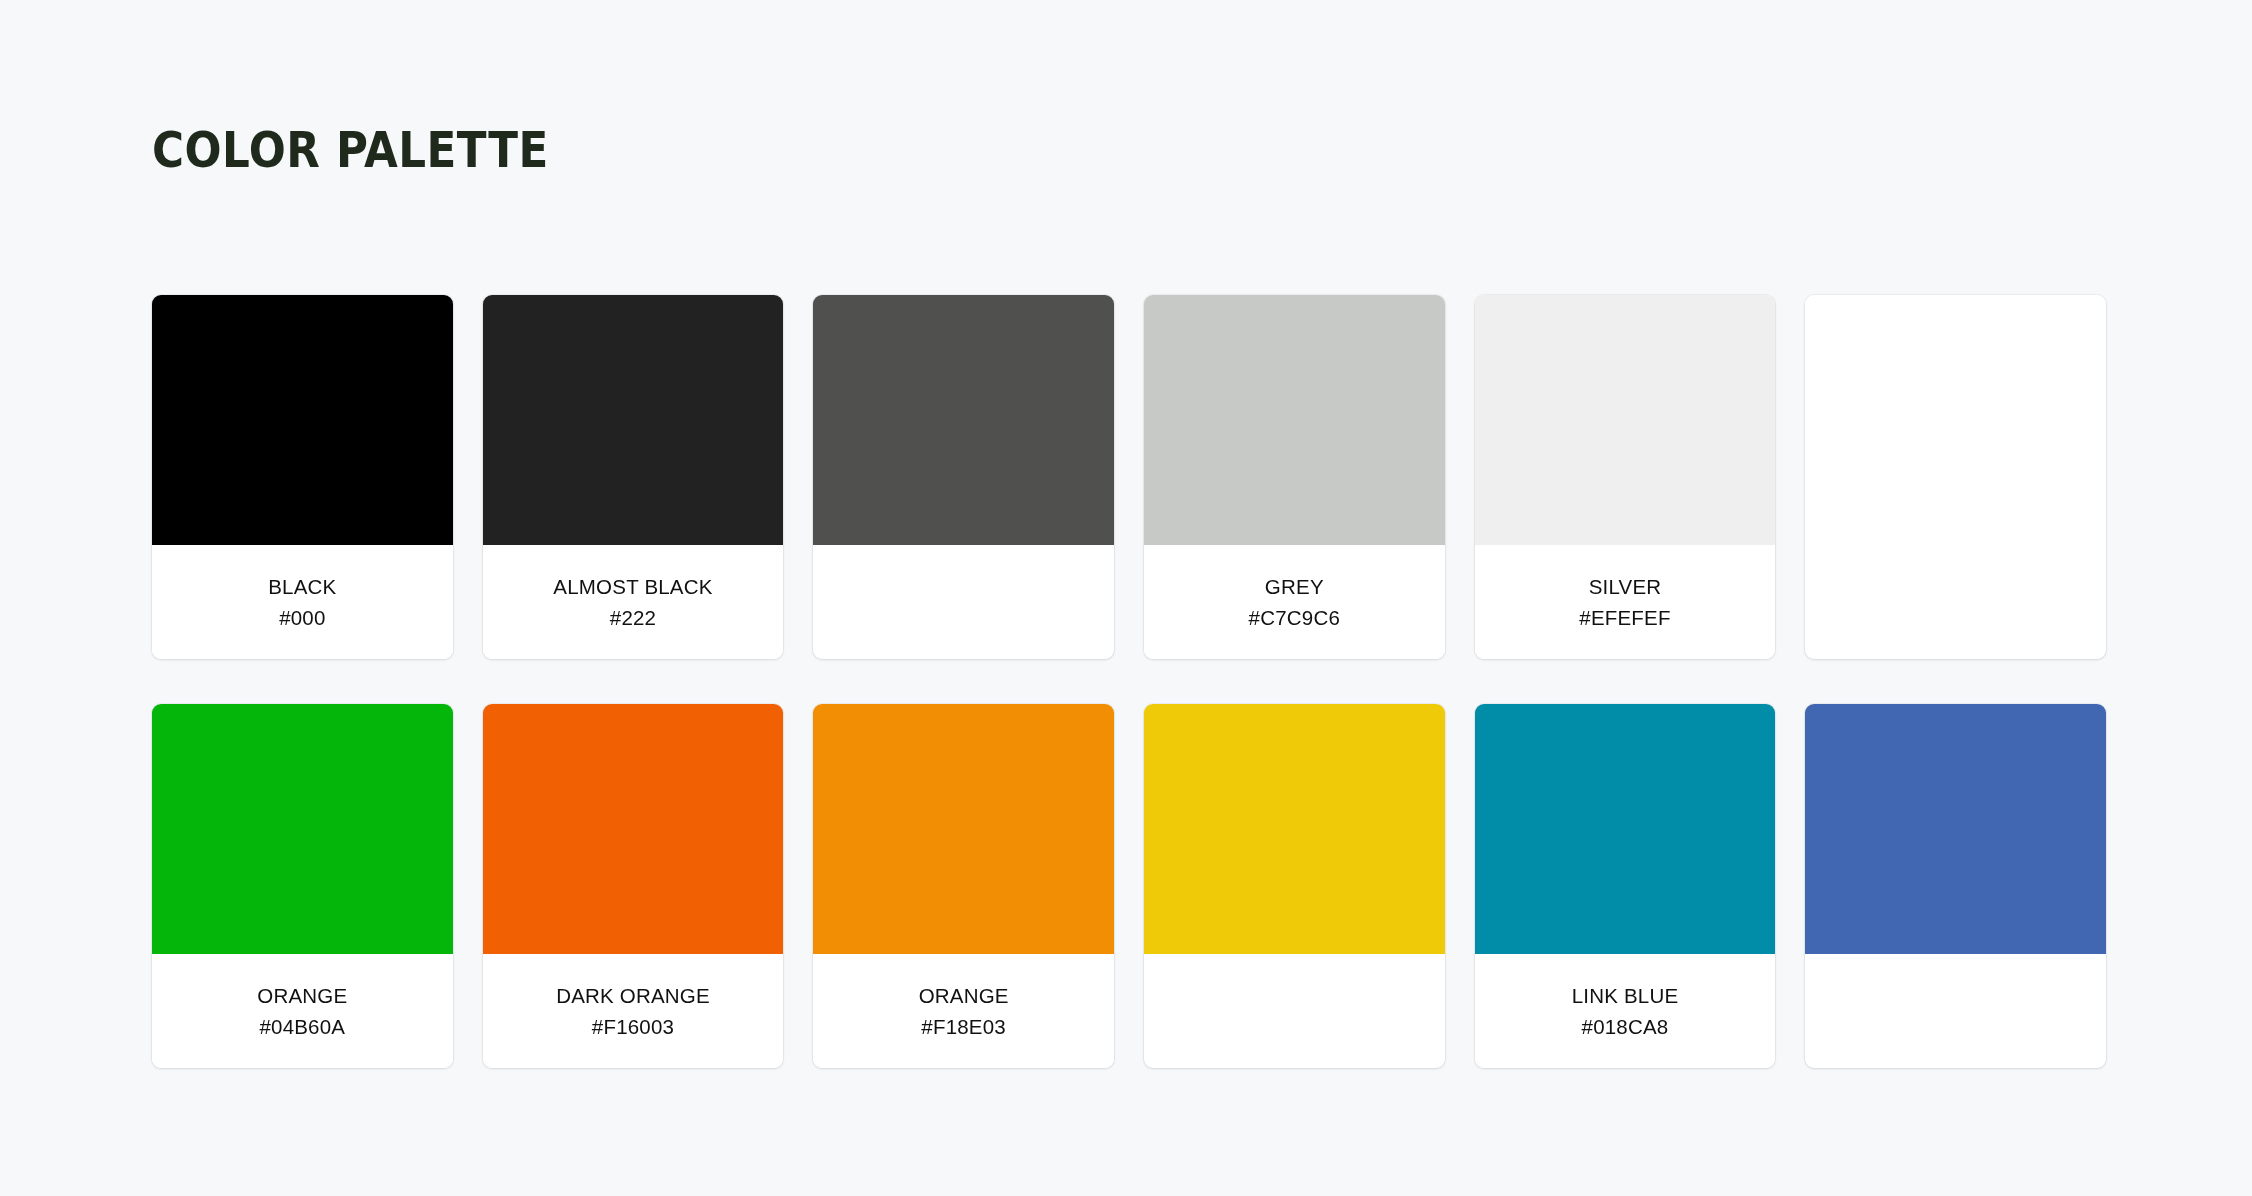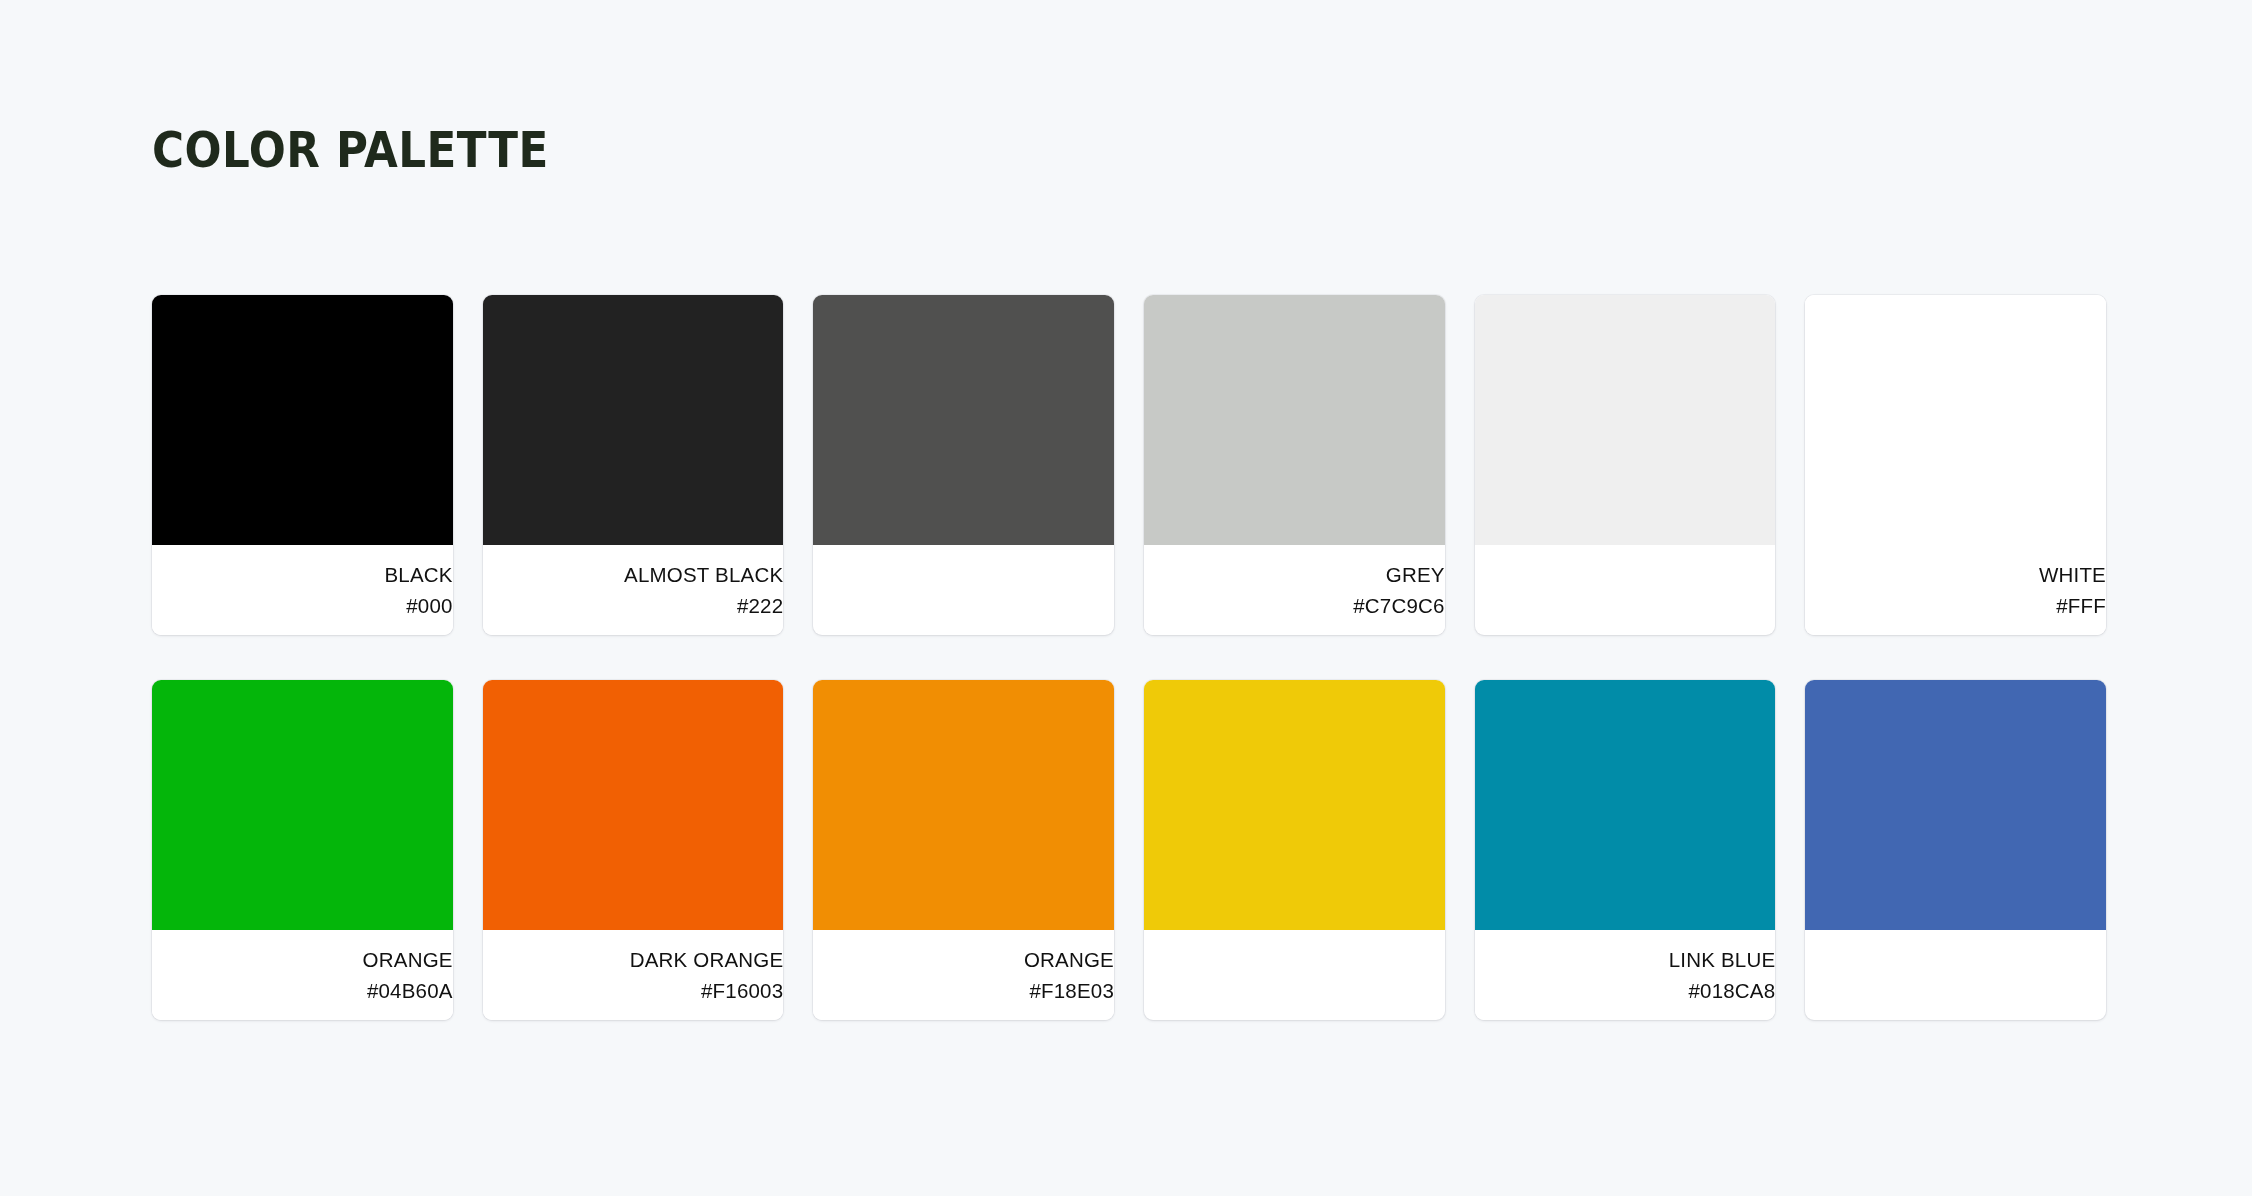--- a/index.html
+++ b/index.html
@@ -59,24 +59,24 @@
     flex-direction: column;
   }
 
   .swatch-chip {
     height: 250px;
     width: 100%;
     display: block;
   }
 
   .swatch-meta {
-    height: 90px;
+    height: 114px;
     display: flex;
     flex-direction: column;
-    align-items: flex-end;
+    align-items: center;
     justify-content: center;
     gap: 4px;
     background: #ffffff;
   }
 
   .swatch-name,
   .swatch-hex {
     font-size: 20.5px;
     line-height: 27px;
     color: #111111;
@@ -112,27 +112,27 @@
       </div>
       <div class="swatch-card">
         <div class="swatch-chip" style="background: rgb(199, 201, 198);"></div>
         <div class="swatch-meta">
           <div class="swatch-name">GREY</div>
           <div class="swatch-hex">#C7C9C6</div>
         </div>
       </div>
       <div class="swatch-card">
         <div class="swatch-chip" style="background: rgb(239, 239, 239);"></div>
+        <div class="swatch-meta">
+          <div class="swatch-name">SILVER</div>
+          <div class="swatch-hex">#EFEFEF</div>
+        </div>
       </div>
       <div class="swatch-card">
         <div class="swatch-chip" style="background: rgb(255, 255, 255);"></div>
-        <div class="swatch-meta">
-          <div class="swatch-name">WHITE</div>
-          <div class="swatch-hex">#FFF</div>
-        </div>
       </div>
       <div class="swatch-card">
         <div class="swatch-chip" style="background: rgb(4, 182, 10);"></div>
         <div class="swatch-meta">
           <div class="swatch-name">ORANGE</div>
           <div class="swatch-hex">#04B60A</div>
         </div>
       </div>
       <div class="swatch-card">
         <div class="swatch-chip" style="background: rgb(241, 96, 3);"></div>

